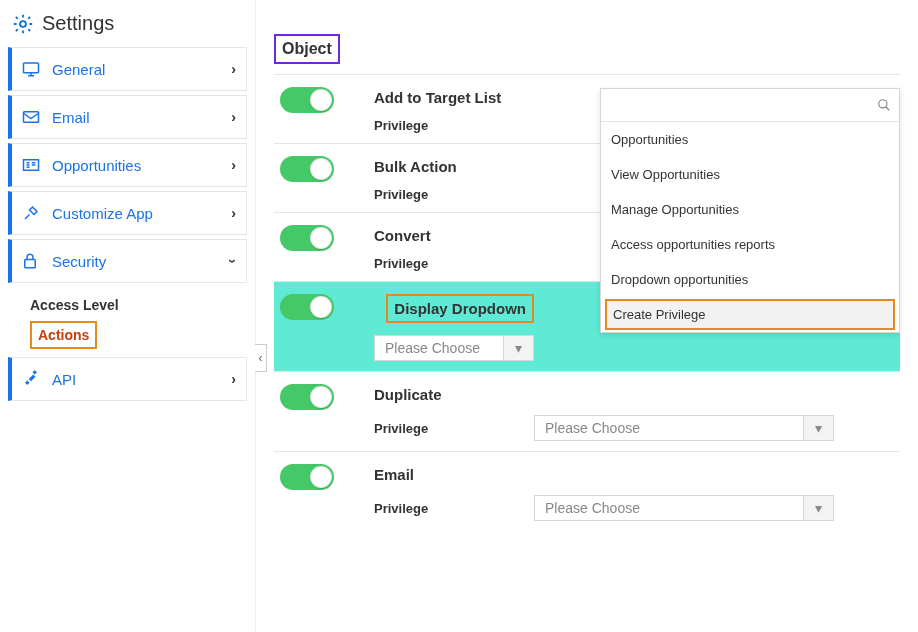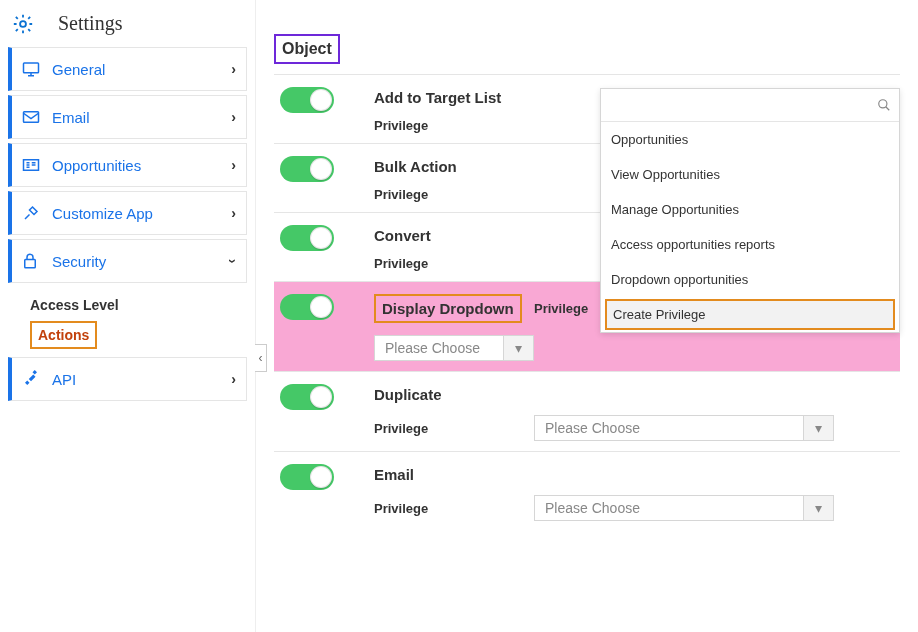--- a/index.html
+++ b/index.html
@@ -19,23 +19,22 @@
   }
   
   .sidebar {
     width: 256px;
     padding: 8px 8px 8px 8px;
     border-right: 1px solid #eee;
   }
   .settings-header {
     display: flex;
     align-items: center;
-    gap: 24px;
+    gap: 8px;
     padding: 4px 4px 12px 4px;
-    font-family: Liberation Serif, serif;
   }
   .settings-header .gear {
     color: #0b72d2;
   }
   .settings-header h2 {
     font-size: 20px;
     font-weight: 400;
     color: #333;
   }
   .nav-item {
@@ -102,21 +101,22 @@
     margin-bottom: 0;
   }
   .action-row {
     display: flex;
     align-items: flex-start;
     border-bottom: 1px solid #e5e5e5;
     padding: 12px 0 10px 0;
     position: relative;
   }
   .action-row.selected {
-    background: #f9a8d4;
+    background: #5eead4;
+    text-align: right;
   }
   .toggle {
     width: 54px;
     height: 26px;
     border-radius: 13px;
     background: #45c867;
     position: relative;
     margin: 0 40px 0 6px;
     flex-shrink: 0;
     cursor: pointer;

